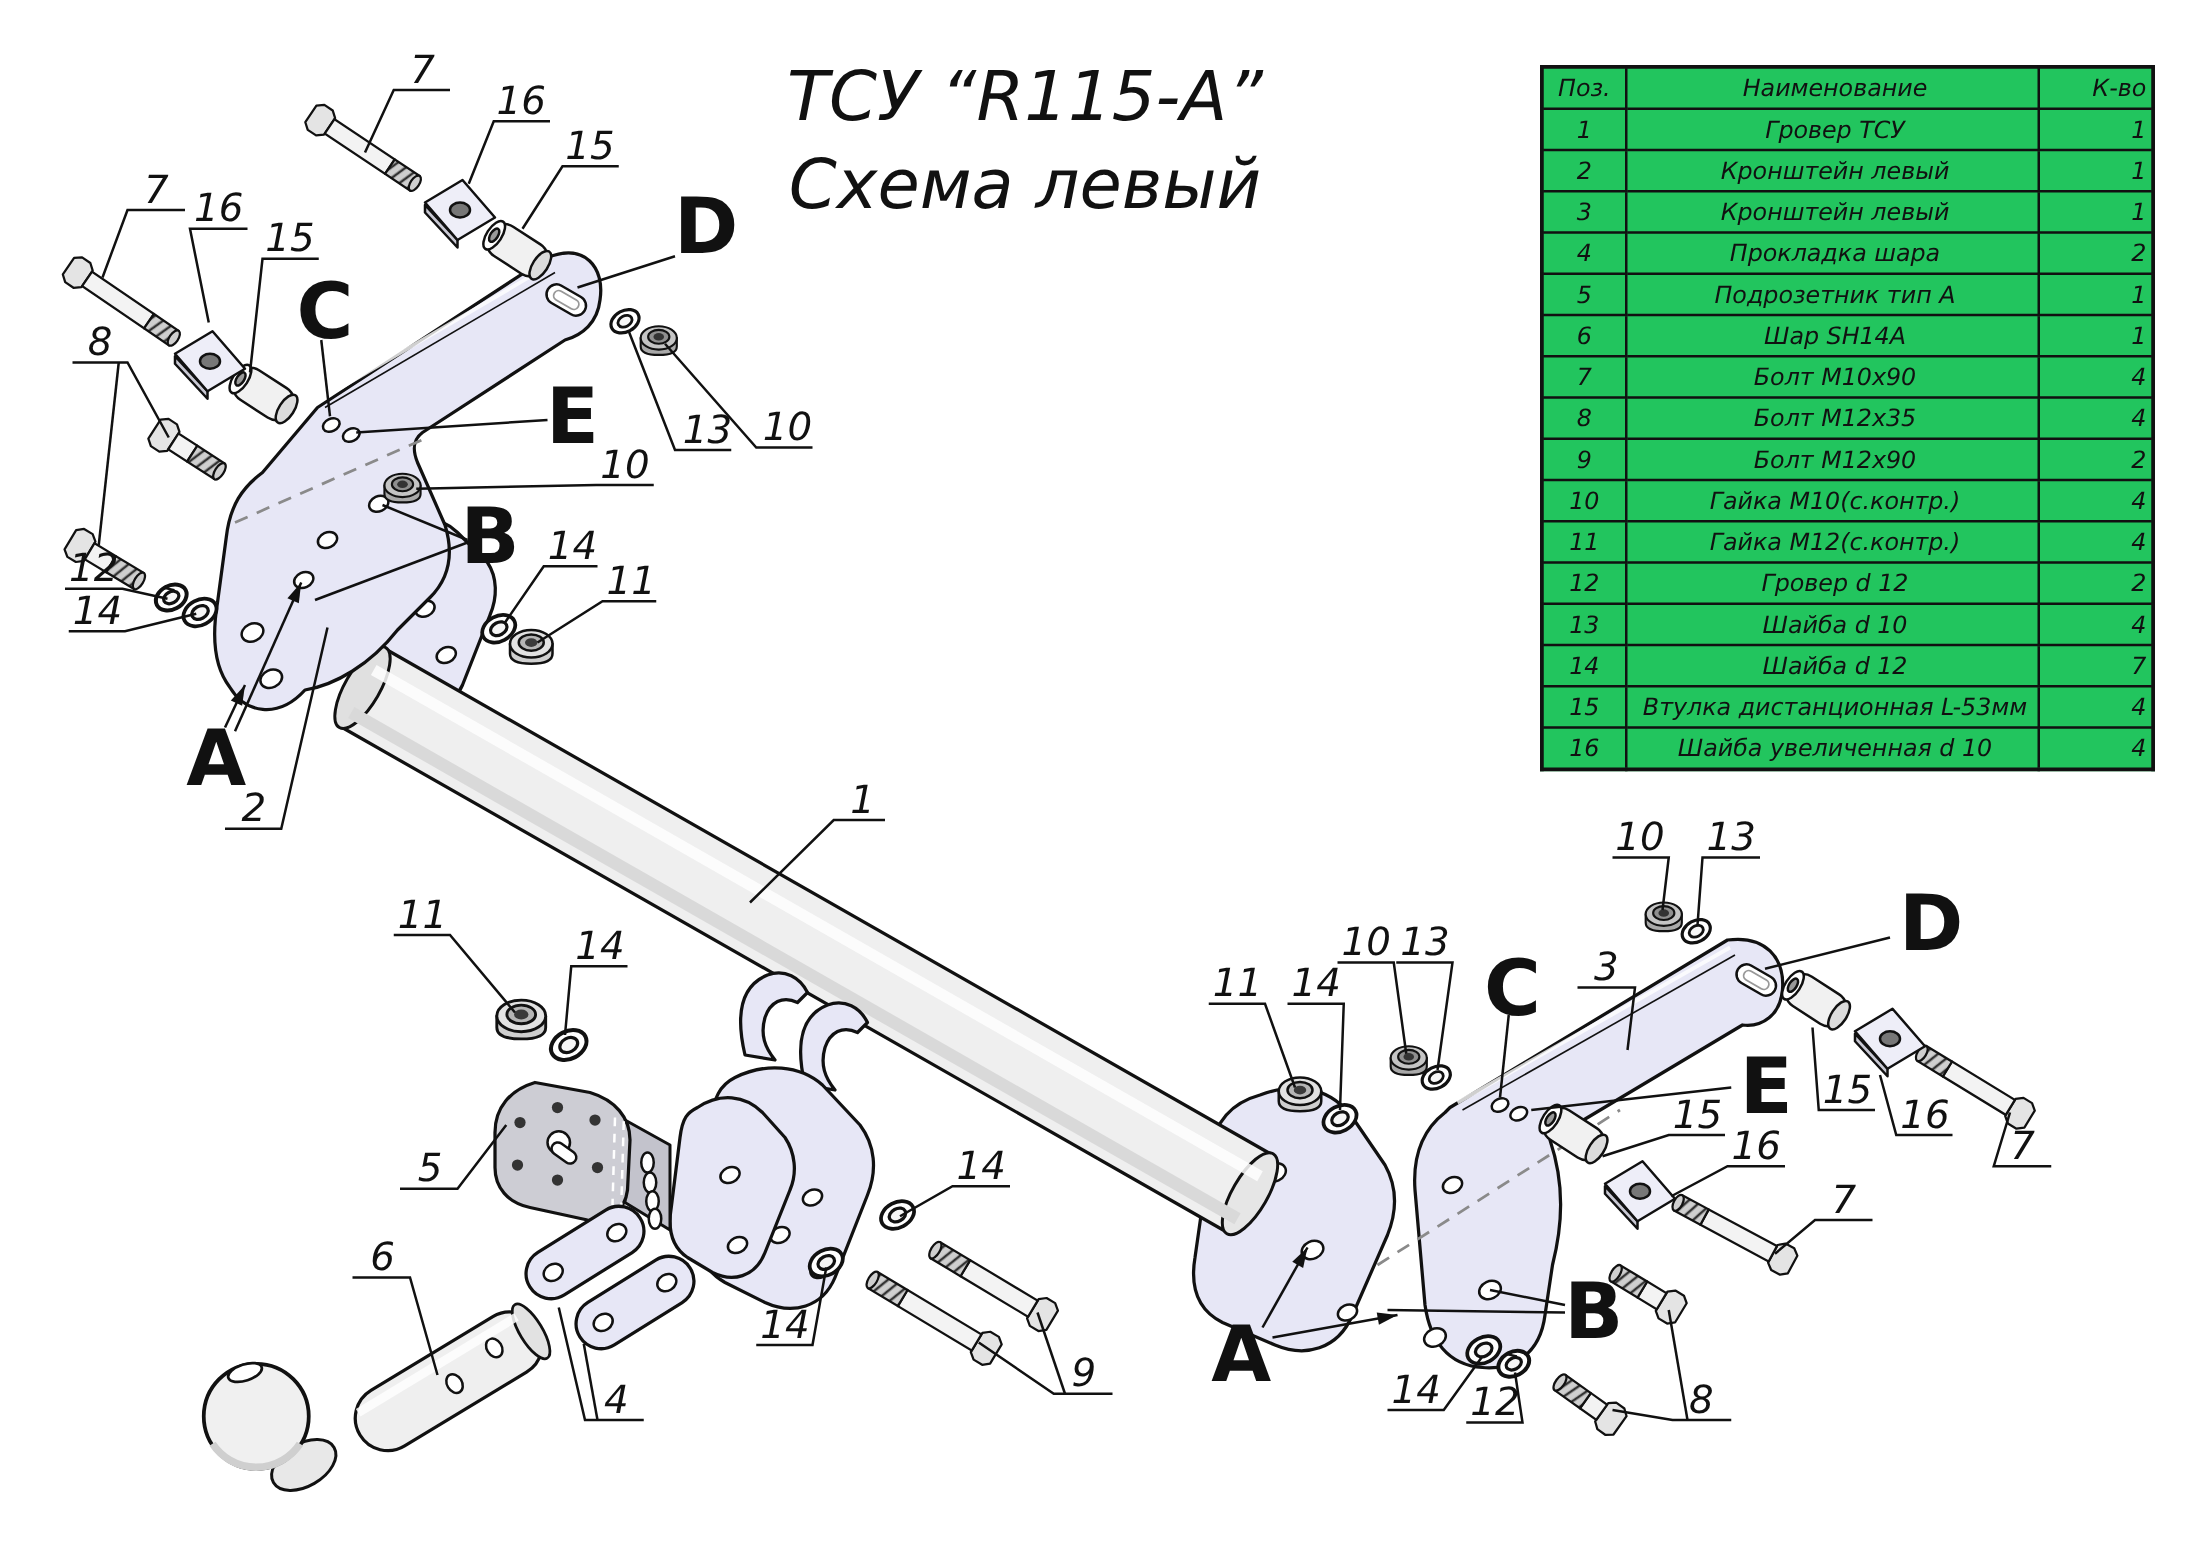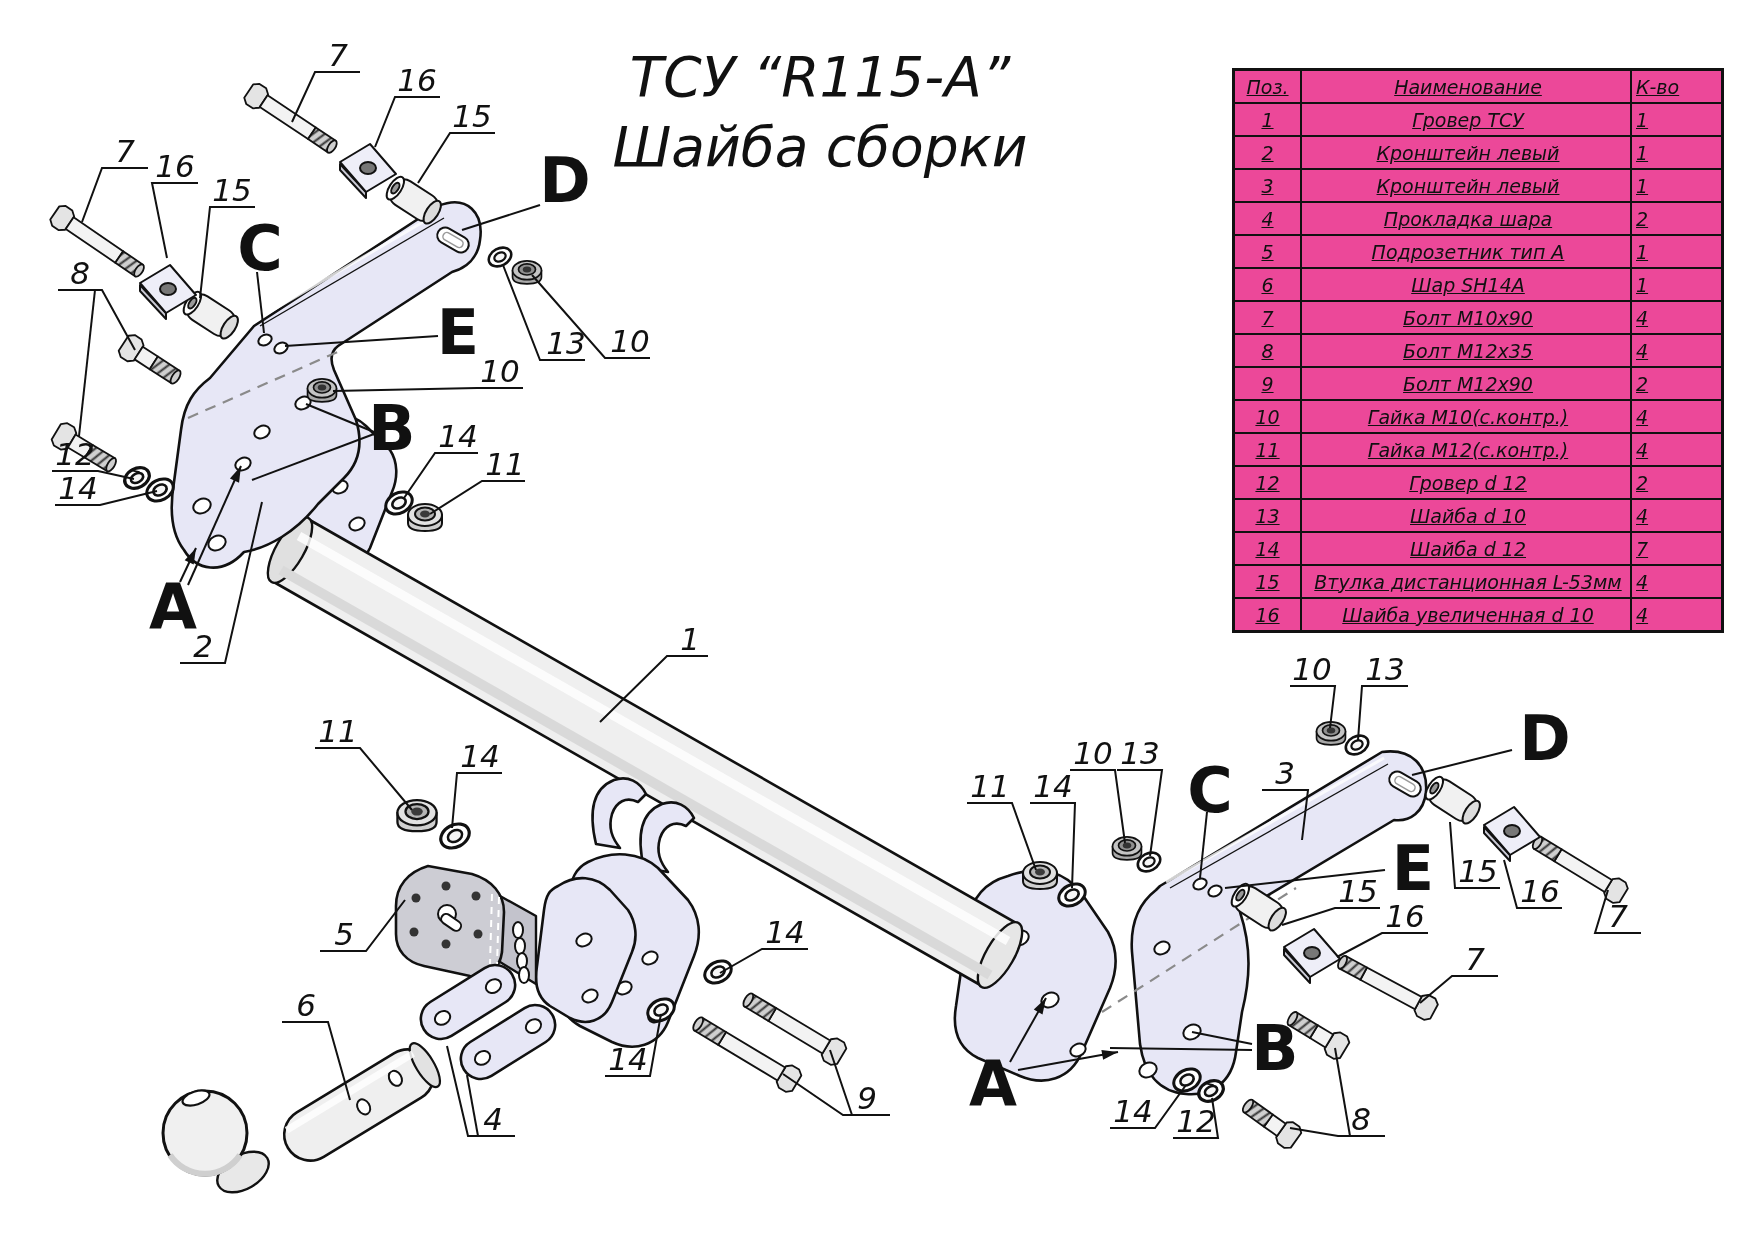--- a/index.html
+++ b/index.html
@@ -4,29 +4,29 @@
 <style>
   html,body{margin:0;padding:0;background:#fff;}
   #page{position:relative;width:1754px;height:1240px;background:#fff;overflow:hidden;
         font-family:"DejaVu Sans",sans-serif;color:#111;}
   #diagram-svg{position:absolute;left:0;top:0;}
   
   #title-block{position:absolute;left:600px;top:42px;width:440px;text-align:center;
                font-style:italic;font-size:55px;line-height:1.28;color:#111;
                font-family:"DejaVu Sans",sans-serif;}
   
-  #parts-table{position:absolute;left:1232px;top:68px;width:472px;border-collapse:collapse;
-               table-layout:fixed;background:#ec4899;font-style:italic;
-               font-family:"DejaVu Sans",sans-serif;text-decoration:underline;}
+  #parts-table{position:absolute;left:1232px;top:52px;width:472px;border-collapse:collapse;
+               table-layout:fixed;background:#22c55e;font-style:italic;
+               font-family:"DejaVu Sans",sans-serif;}
   #parts-table th,#parts-table td{border:2px solid #111;height:31px;padding:0 4px;
                font-size:19px;font-weight:normal;overflow:hidden;white-space:nowrap;}
   #parts-table{border:3px solid #111;}
   #parts-table .c-pos{width:57px;text-align:center;}
   #parts-table .c-name{width:316px;text-align:center;padding-left:8px;}
-  #parts-table .c-qty{width:81px;text-align:left;}
+  #parts-table .c-qty{width:81px;text-align:right;}
   
   .plate{fill:#e7e7f6;stroke:#111;stroke-width:2.6;}
   .hole{fill:#fff;stroke:#111;stroke-width:2;}
   .metal{fill:#efefef;stroke:#111;stroke-width:2.6;}
   .leader{stroke:#111;stroke-width:2;fill:none;}
   .dashln{stroke:#8a8a8a;stroke-width:2.2;fill:none;stroke-dasharray:11 8;}
   .co-num{font-family:"DejaVu Sans",sans-serif;font-style:italic;font-size:31px;fill:#111;text-anchor:middle;}
   .co-letter{font-family:"DejaVu Sans",sans-serif;font-weight:bold;font-size:62px;fill:#111;text-anchor:middle;}
 </style>
 </head>
@@ -476,21 +476,21 @@
         <text x="993" y="1105" class="co-letter">A</text>
         <text x="1275" y="1070" class="co-letter">B</text>
         <text x="1133" y="1122" class="co-num">14</text>
         <text x="1196" y="1132" class="co-num">12</text>
         <text x="1361" y="1130" class="co-num">8</text>
       </g>
 </svg>
 
 <div id="title-block">
   <div>ТСУ “R115-А”</div>
-  <div>Шайба сборки</div>
+  <div>Схема левый</div>
 </div>
 
 <table id="parts-table">
   <thead>
     <tr>
       <th class="c-pos">Поз.</th>
       <th class="c-name">Наименование</th>
       <th class="c-qty">К-во</th>
     </tr>
   </thead>

